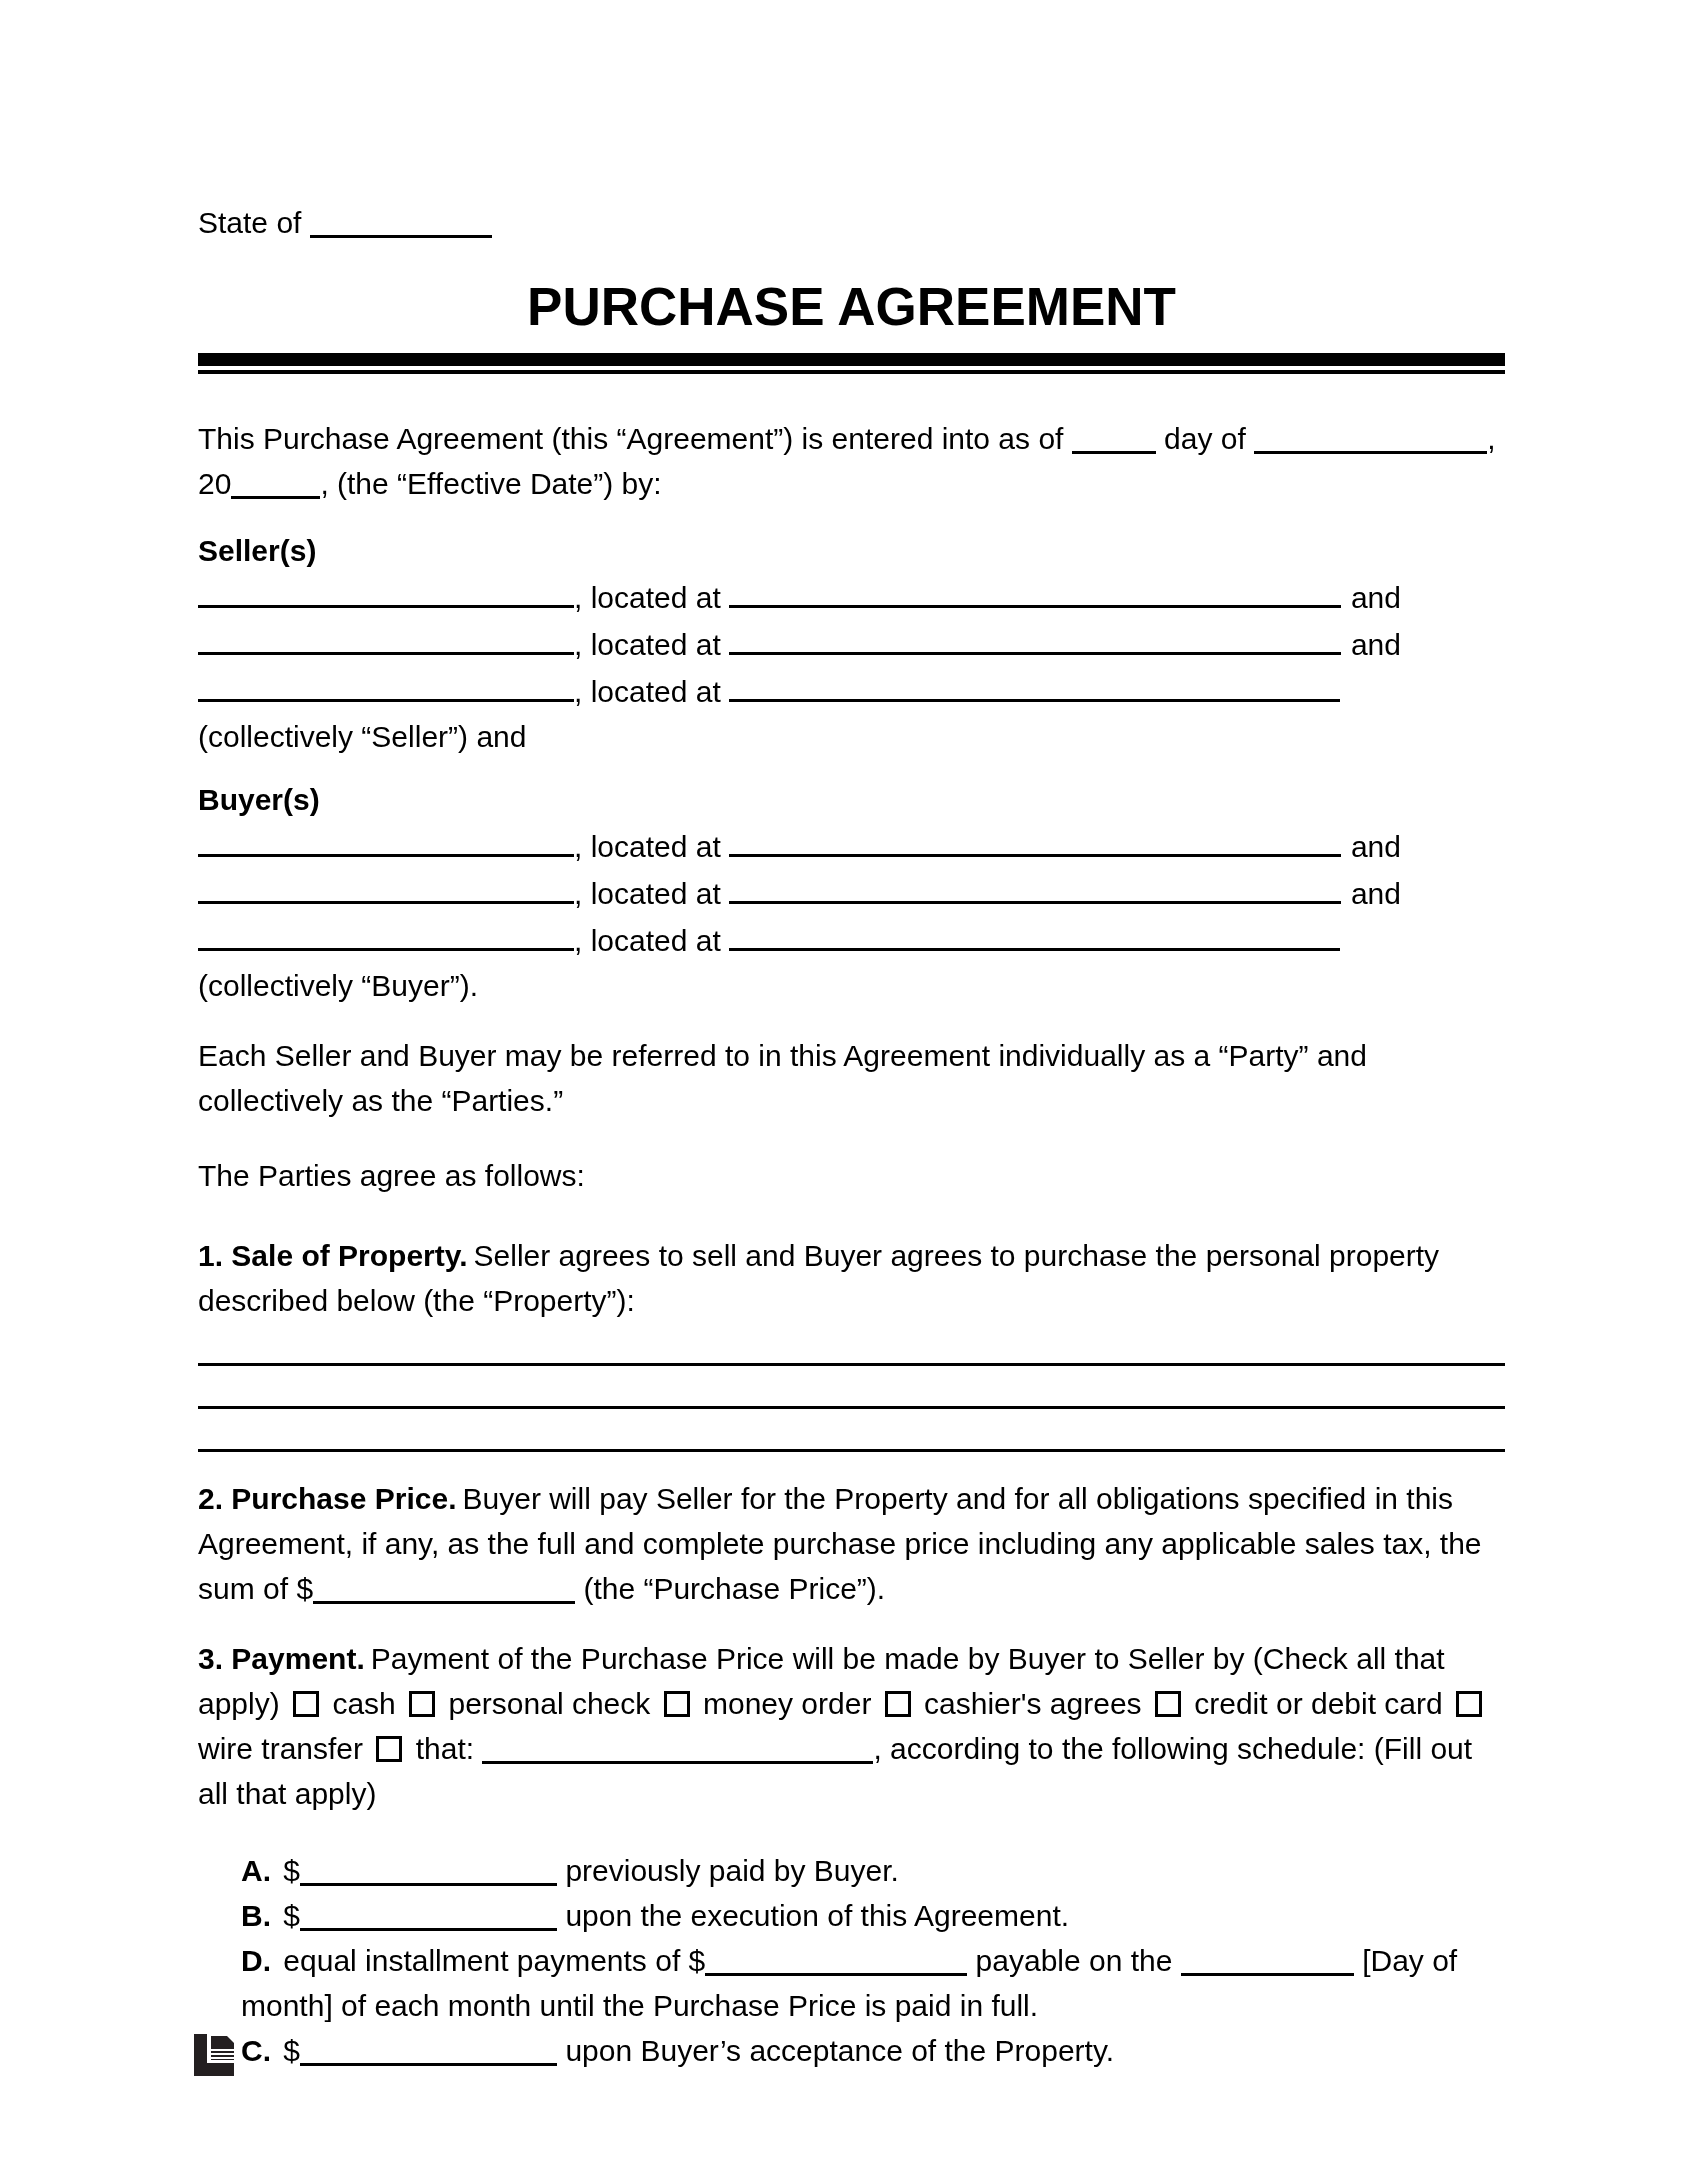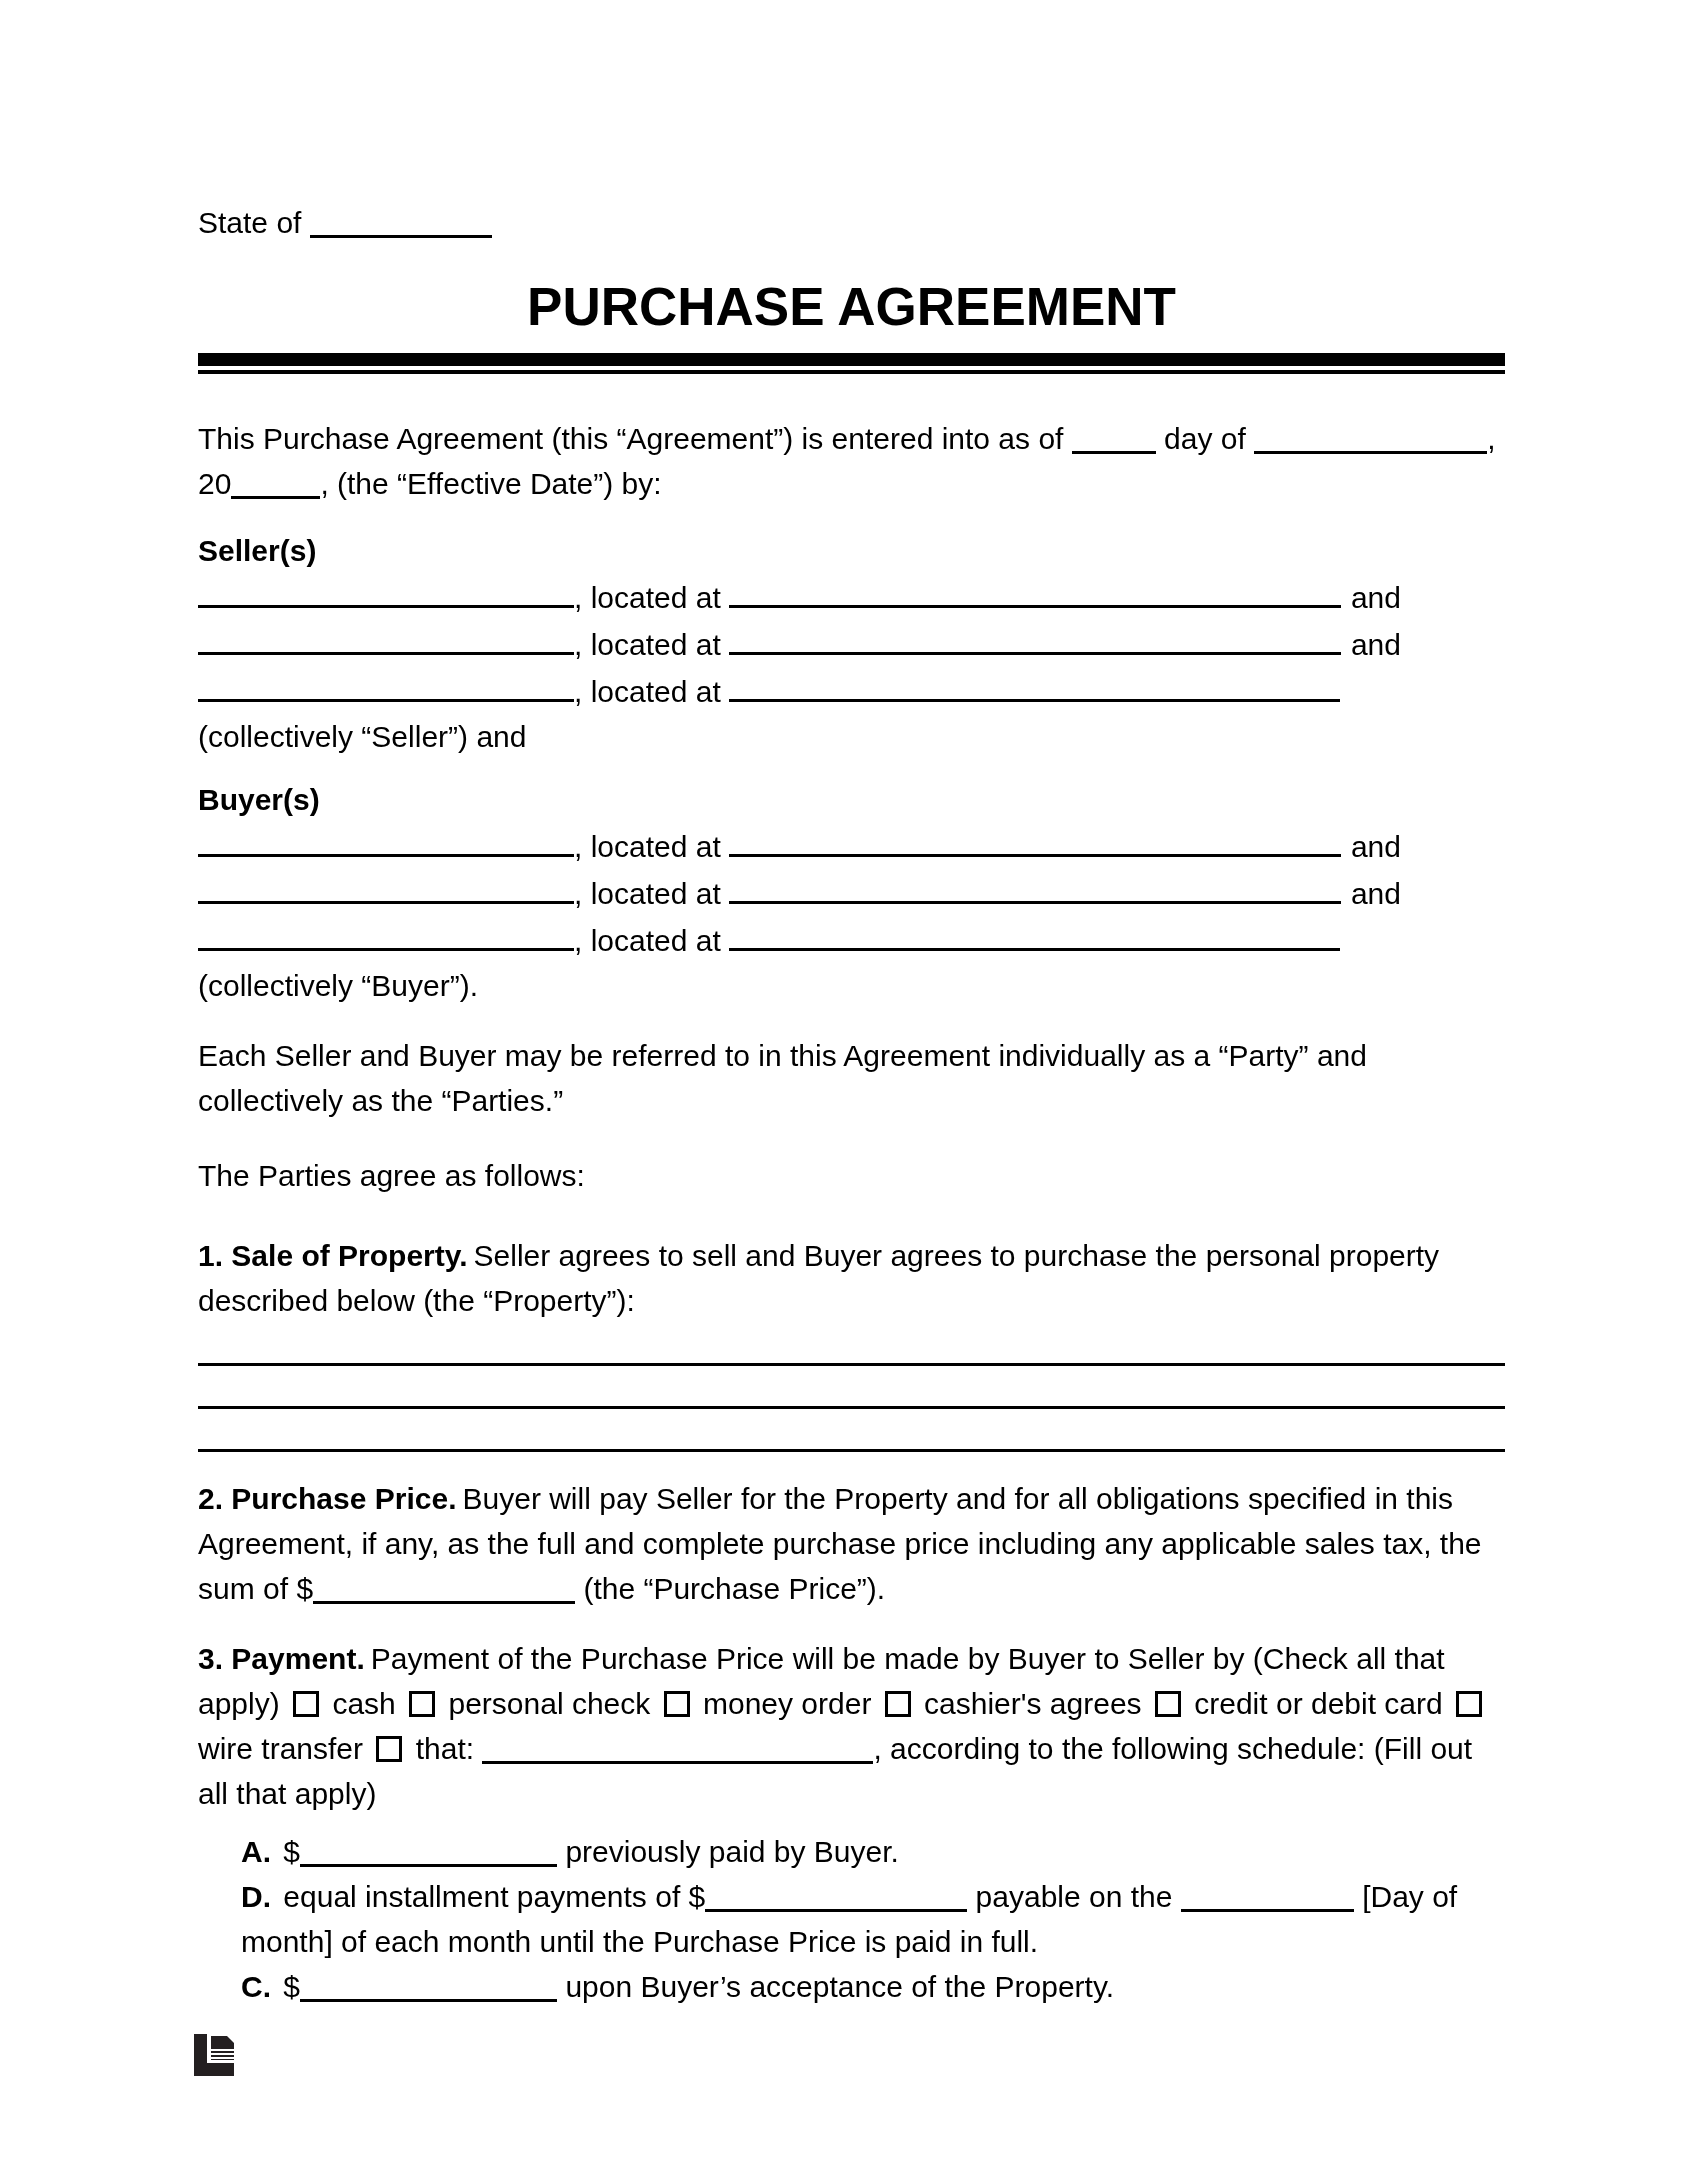--- a/index.html
+++ b/index.html
@@ -118,22 +118,23 @@
   <p class="para" style="margin-top:25px;"><span class="lbl">3. Payment.</span><span>Payment of the Purchase Price will be made by Buyer to Seller by (Check all that apply)</span>
     <span class="cb"></span> <span>cash</span>
     <span class="cb"></span> <span>personal check</span>
     <span class="cb"></span> <span>money order</span>
     <span class="cb"></span> <span>cashier's agrees</span>
     <span class="cb"></span> <span>credit or debit card</span>
     <span class="cb"></span> <span>wire transfer</span>
     <span class="cb"></span> <span>that:</span>
     <span class="blank w395"></span><span>, according to the following schedule: (Fill out all that apply)</span></p>
 
-  <div class="sched" style="margin-top:13px;">
+  <div class="sched" style="margin-top:32px;">
     <div><span class="letter">A.</span> <span>$</span><span class="blank w260"></span> <span>previously paid by Buyer.</span></div>
+    <div><span class="letter">B.</span> <span>$</span><span class="blank w260"></span> <span>upon the execution of this Agreement.</span></div>
     <div><span class="letter">D.</span> <span>equal installment payments of</span> <span>$</span><span class="blank w265"></span> <span>payable on the</span> <span class="blank w175"></span> <span>[Day of month] of each month until the Purchase Price is paid in full.</span></div>
     <div><span class="letter">C.</span> <span>$</span><span class="blank w260"></span> <span>upon Buyer’s acceptance of the Property.</span></div>
   </div>
 
   <div class="logo">
     <svg width="44" height="44" viewBox="0 0 44 44" xmlns="http://www.w3.org/2000/svg">
       <path fill="#231f20" d="M0 0 H13 V29 H40 V42 H0 Z"></path>
       <path fill="#231f20" d="M17 2 H33 L40 9 V26 H17 Z"></path>
       <rect x="17" y="15" width="23" height="2" fill="#ffffff"></rect>
       <rect x="17" y="19" width="23" height="2" fill="#ffffff"></rect>

